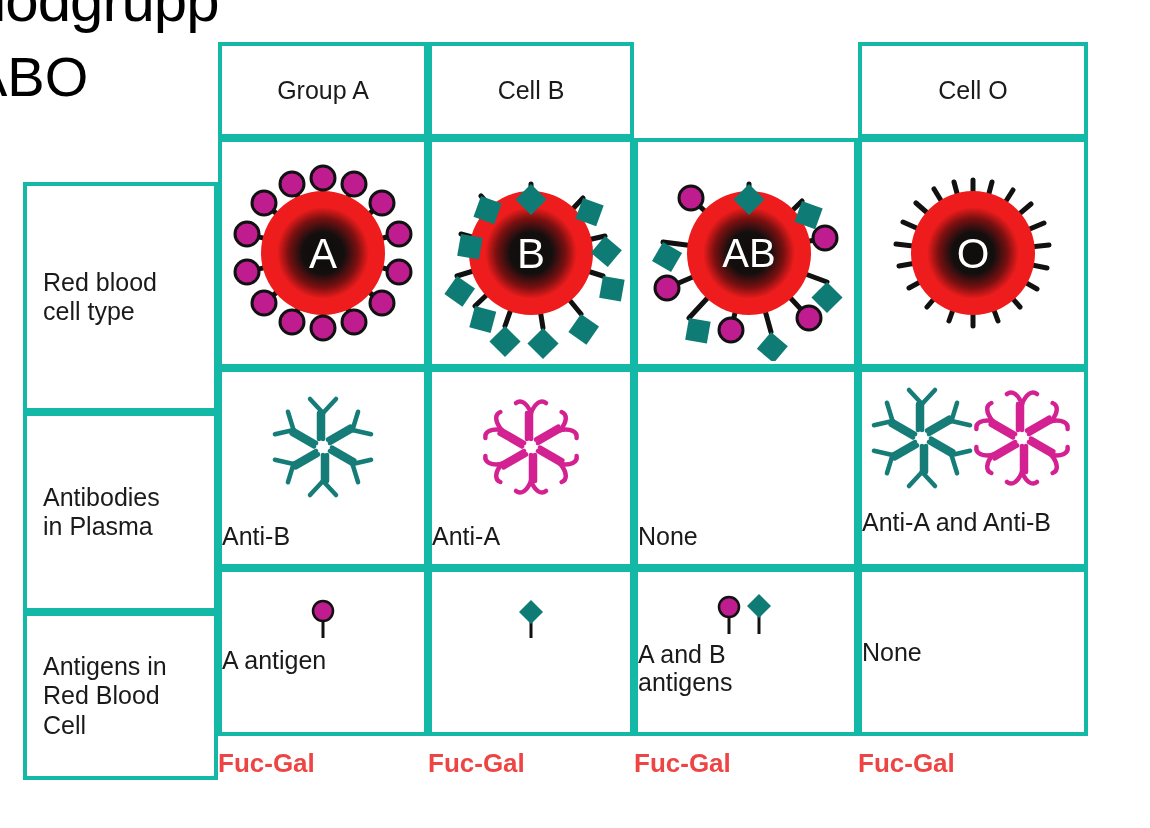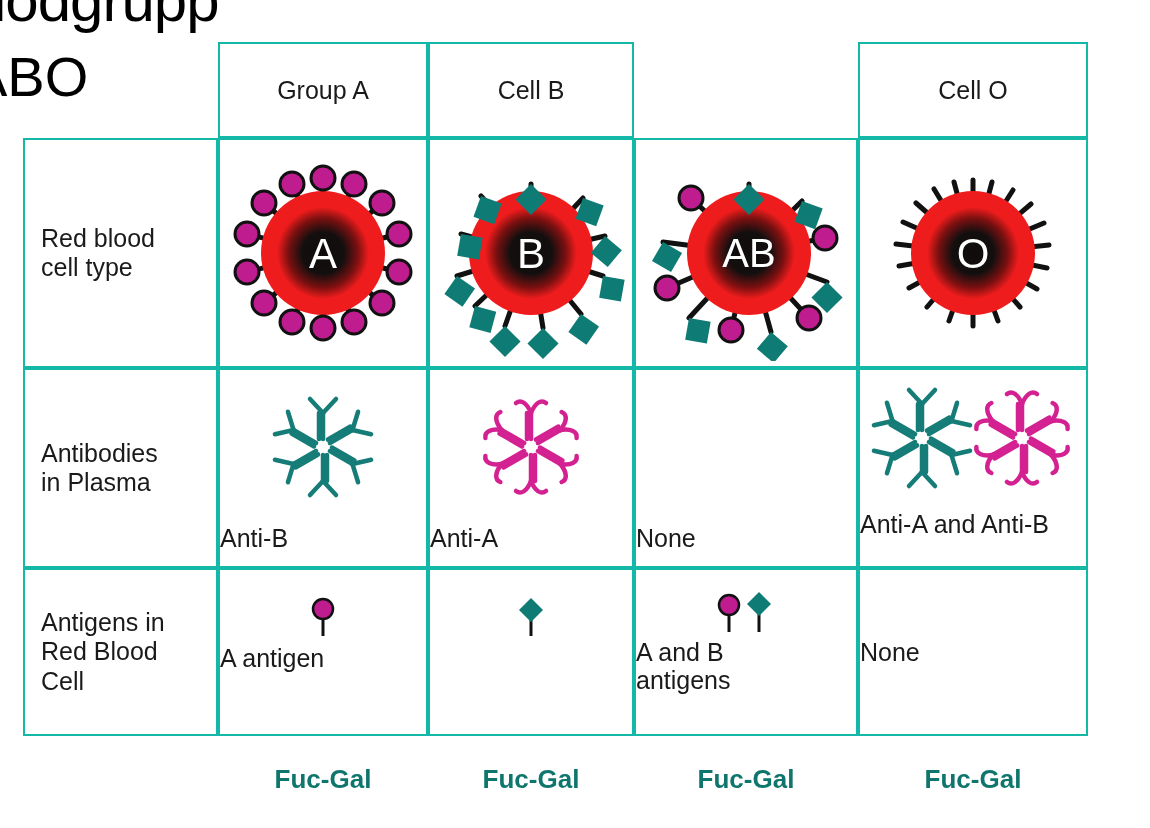--- a/index.html
+++ b/index.html
@@ -36,39 +36,40 @@
   
   #table {
     position: absolute;
     left: 23px; top: 42px;
     width: 1065px; height: 694px;
   }
 
   .cell {
     position: absolute;
     box-sizing: border-box;
-    border: 2px solid #14b8a6;
+    border: 4px solid #14b8a6;
     background: #fff;
     overflow: hidden;
   }
 
   
   
 
   .hdr {
     top: 0; height: 96px;
     display: flex; align-items: center; justify-content: center;
     font-size: 25px;
   }
   .lbl {
     left: 0; width: 195px;
     display: flex; align-items: center;
     padding-left: 16px;
     font-size: 25px;
     line-height: 1.18;
+    margin-top: 44px;
   }
   .body-cell {
     display: flex;
     flex-direction: column;
     align-items: center;
     justify-content: flex-start;
   }
 
   .r1 { top: 96px;  height: 230px; }
   .r2 { top: 326px; height: 200px; }
@@ -91,23 +92,22 @@
   #fucgal-row {
     position: absolute;
     left: 23px; top: 748px;
     width: 1065px; height: 60px;
   }
   .fucgal {
     position: absolute;
     top: 0;
     font-size: 26px;
     font-weight: bold;
-    color: #0f766e;
-    text-align: center;
-    margin-top: 16px;
+    color: #ef4444;
+    text-align: left;
   }
   .fg1 { left: 195px; width: 210px; }
   .fg2 { left: 405px; width: 206px; }
   .fg3 { left: 611px; width: 224px; }
   .fg4 { left: 835px; width: 230px; }
 </style>
 </head>
 <body>
 
 <div id="title-clipped">Blodgrupp</div>

